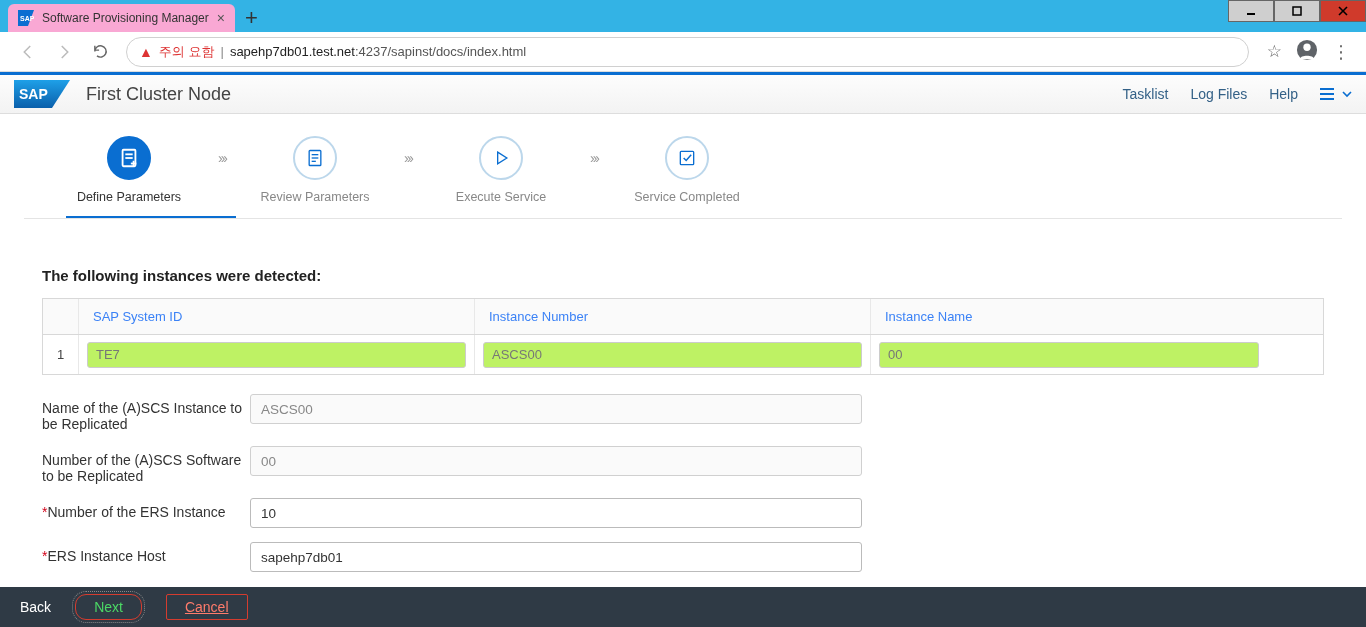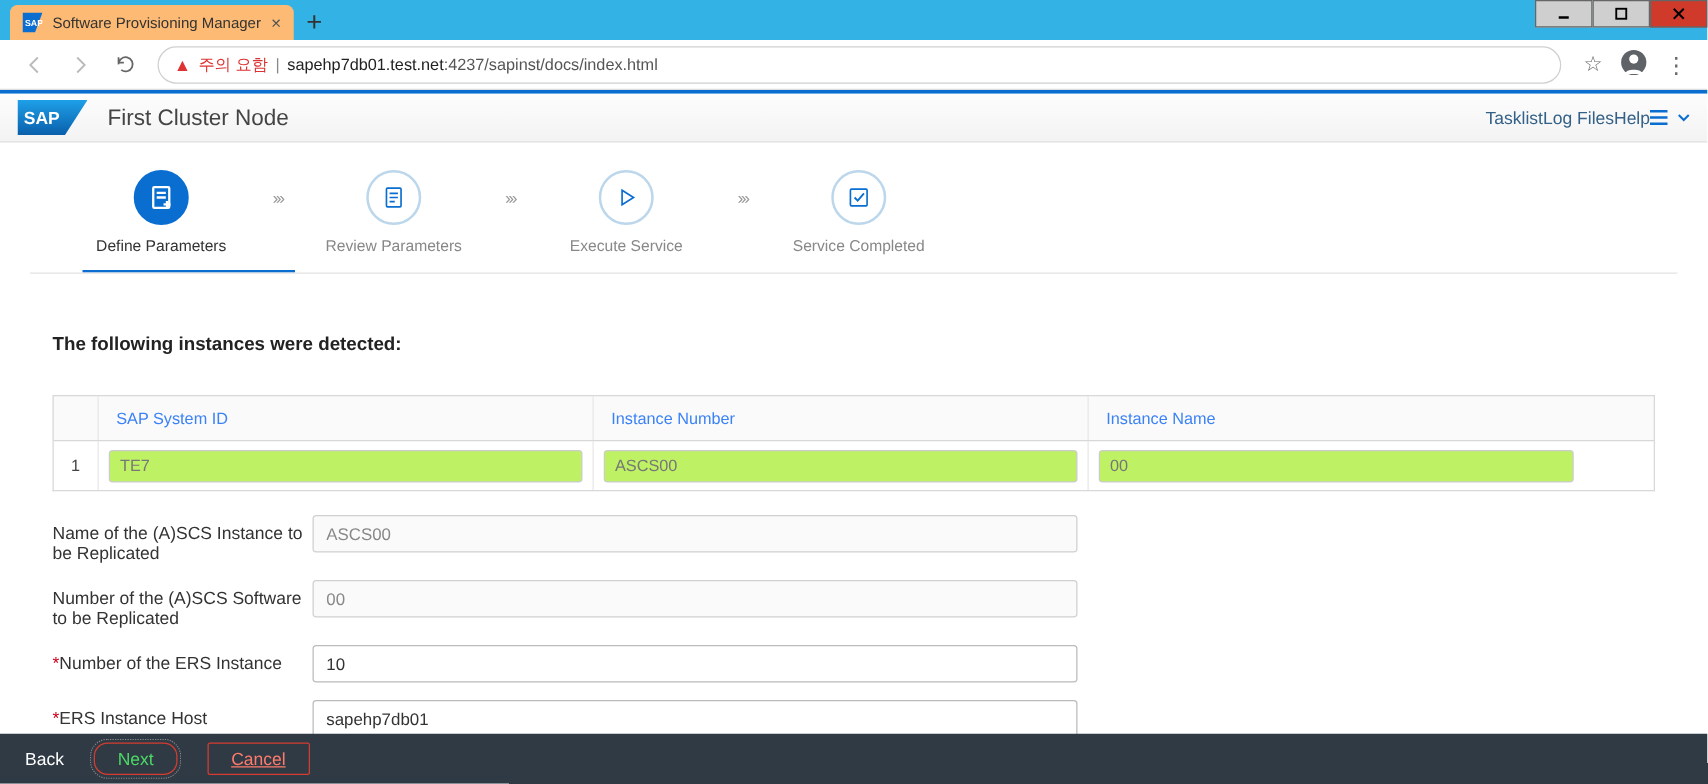--- a/index.html
+++ b/index.html
@@ -1,21 +1,21 @@
 <!DOCTYPE html>
 <html><head>
 <meta charset="utf-8">
 <style>
   * { box-sizing: border-box; margin: 0; padding: 0; }
   body { font-family: Arial, "Helvetica Neue", Helvetica, sans-serif; font-size: 13px; color: #333; background: #fff; width: 1366px; height: 627px; overflow: hidden; position: relative; }
 
   
   .browser-titlebar { height: 32px; background: #33b3e5; display: flex; align-items: flex-start; position: relative; }
   .tab-group { display: flex; align-items: flex-end; padding-left: 8px; height: 32px; }
-  .tab { background: #fdba74; height: 28px; margin-top: 4px; border-radius: 6px 6px 0 0; display: flex; align-items: center; padding: 0 10px; min-width: 220px; position: relative; }
+  .tab { background: #f9a8d4; height: 28px; margin-top: 4px; border-radius: 6px 6px 0 0; display: flex; align-items: center; padding: 0 10px; min-width: 220px; position: relative; }
   .tab-favicon { width: 16px; height: 16px; margin-right: 8px; display: inline-block; }
   .tab-favicon svg { width:16px; height:16px; }
   .tab-title { flex: 1; font-size: 12px; color: #333; }
   .tab-close { font-size: 14px; color: #555; margin-left: 8px; cursor: pointer; }
   .new-tab { color: #333; font-size: 22px; padding: 0 10px; height: 28px; display: flex; align-items: center; margin-top: 4px; cursor: pointer; }
   .window-controls { position: absolute; right: 0; top: 0; display: flex; }
   .win-btn { width: 46px; height: 22px; display: flex; align-items: center; justify-content: center; font-size: 14px; border: 1px solid #666; background: #cfcfcf; }
   .win-btn.close { background: #d03a2b; }
   .win-btn svg { width: 12px; height: 12px; }
 
@@ -31,38 +31,38 @@
   .toolbar-right { display: flex; align-items: center; gap: 14px; margin-left: 10px; margin-right: 6px; color: #666; }
   .star-icon { font-size: 17px; }
   .menu-dots { font-size: 18px; }
 
   
   .sap-bar-top { height: 3px; background: #0a6ed1; }
   .sap-header { height: 39px; background: linear-gradient(#fdfdfd,#f3f3f3); border-bottom: 1px solid #ddd; display: flex; align-items: center; padding: 0 14px; }
   .sap-logo { width: 56px; height: 28px; margin-right: 16px; }
   .sap-logo svg { width: 56px; height: 28px; }
   .sap-title { font-size: 18px; color: #444; font-weight: 400; flex: 1; }
-  .sap-links { display: flex; align-items: center; color: #346187; font-size: 14px; }
+  .sap-links { display: flex; align-items: center; gap: 22px; color: #346187; font-size: 14px; }
   .sap-link { cursor: pointer; }
   .sap-menu-icon { display: flex; align-items: center; gap: 4px; color: #0a6ed1; cursor: pointer; }
 
   
   .content-wrap { padding: 0 24px; }
   .steps { display: flex; align-items: center; padding: 22px 30px 12px 30px; }
   .step { width: 150px; text-align: center; }
   .step-circle { width: 44px; height: 44px; border-radius: 50%; border: 2px solid #bcd7eb; display: inline-flex; align-items: center; justify-content: center; color: #0a6ed1; }
   .step.active .step-circle { background: #0a6ed1; border-color: #0a6ed1; color: #fff; }
   .step-label { margin-top: 10px; font-size: 12.5px; color: #888; }
   .step.active .step-label { color: #333; }
   .step-sep { color: #999; font-size: 14px; margin: 0 14px; padding-bottom: 24px; letter-spacing: -2px; }
   .step-underline { height: 2px; background: #0a6ed1; margin: 0 auto; width: 170px; margin-left: 42px; }
   .steps-divider { height: 1px; background: #e4e4e4; margin: 0 0 48px 0; }
 
   
-  .section-title { font-size: 15px; font-weight: bold; color: #222; margin: 0 0 32px 18px; }
+  .section-title { font-size: 15px; font-weight: bold; color: #222; margin: 0 0 14px 18px; }
   .table { margin: 0 18px 12px 18px; }
   .table-head { display: flex; border: 1px solid #d8d8d8; background: #fafafa; }
   .th { padding: 10px 14px; font-size: 13px; color: #3b82f6; border-right: 1px solid #e8e8e8; }
   .th:last-child { border-right: none; }
   .col-idx { width: 36px; }
   .col-a { width: 396px; }
   .col-b { width: 396px; }
   .col-c { width: 396px; }
   .table-row { display: flex; border: 1px solid #d8d8d8; border-top: none; align-items: center; height: 40px; }
   .td { padding: 0 8px; border-right: 1px solid #e8e8e8; height: 100%; display: flex; align-items: center; }

